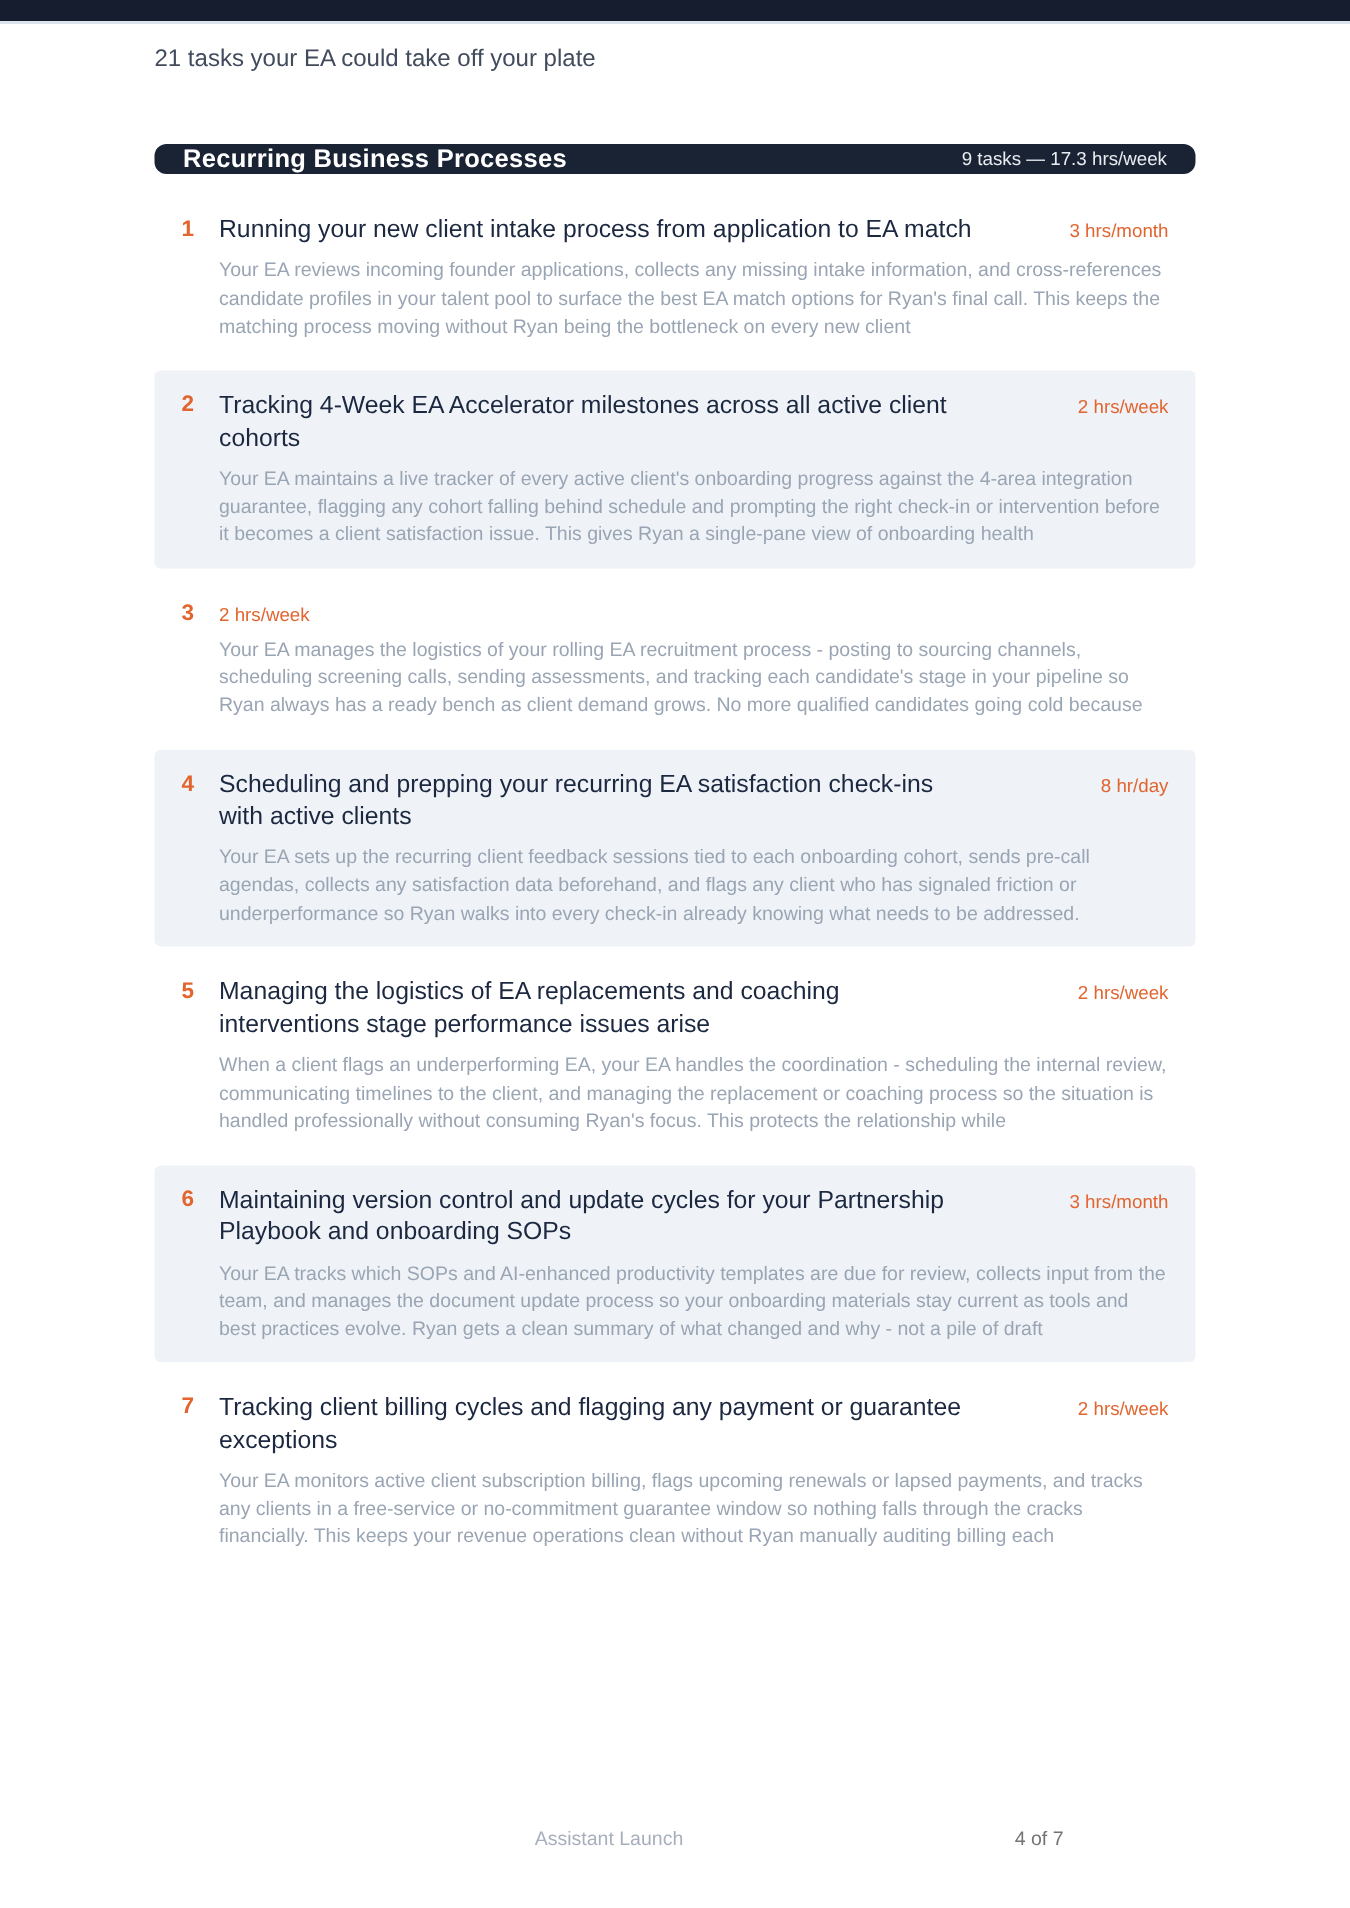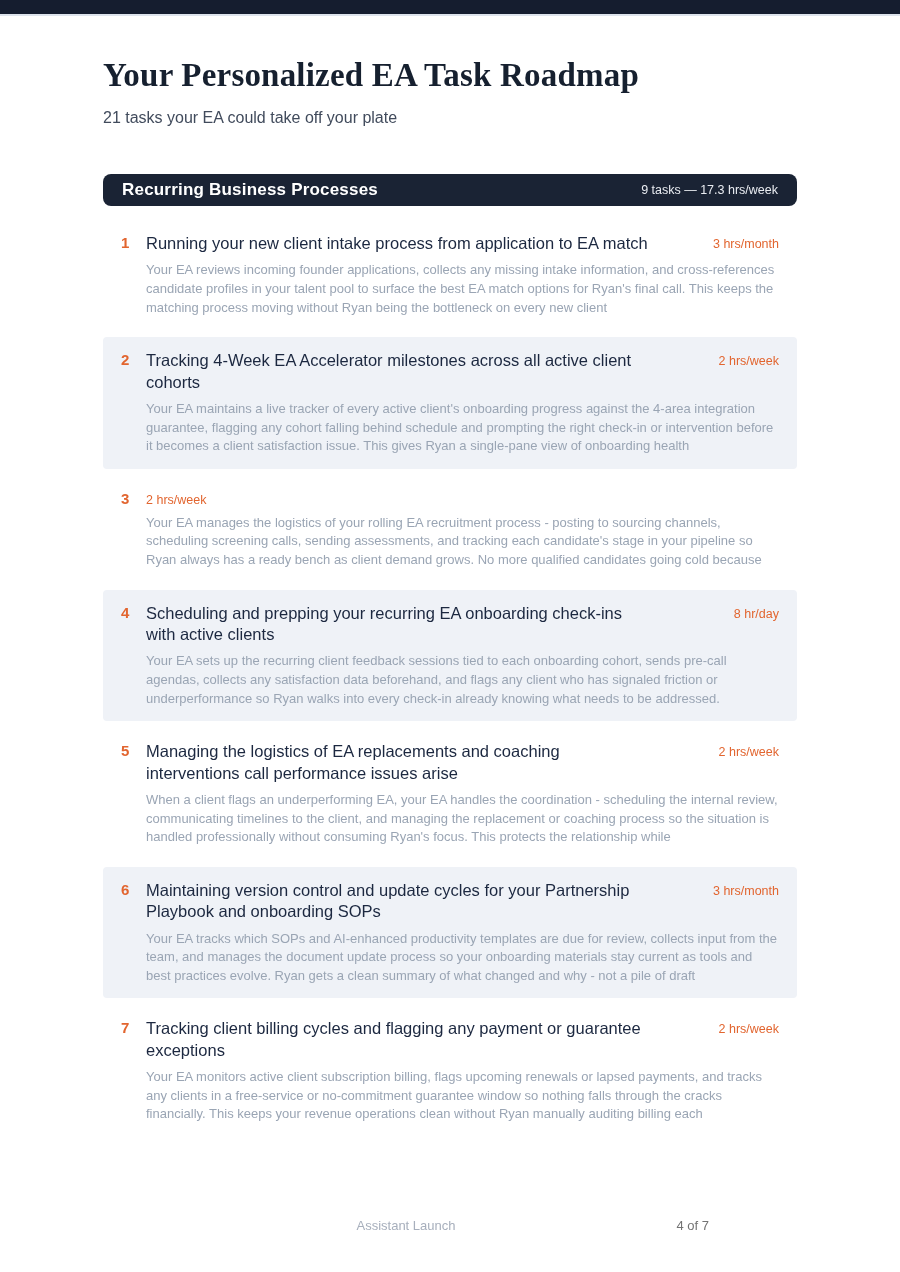--- a/index.html
+++ b/index.html
@@ -12,21 +12,21 @@
   }
   .page{padding:0 103px;}
   .doc-title{
     font-family:"Liberation Serif",serif;font-weight:bold;
     font-size:33px;color:#16202f;margin:41px 0 0 0;letter-spacing:0.2px;
   }
   .doc-subtitle{
     font-size:16px;color:#414b5c;margin-top:15px;
   }
   .section-bar{
-    margin-top:47px;height:32px;background:#1a2334;border-radius:8px;
+    margin-top:47px;height:20px;background:#1a2334;border-radius:8px;
     display:flex;align-items:center;justify-content:space-between;
     padding:0 19px;
   }
   .section-title{
     color:#ffffff;font-weight:bold;font-size:17px;letter-spacing:0.2px;
   }
   .section-meta{
     color:#e9ecf1;font-size:12.5px;
   }
   .task-list{margin-top:14px;}
@@ -63,21 +63,20 @@
   .footer-page{
     position:absolute;right:103px;top:0;color:#737373;font-size:13px;
   }
 </style>
 </head>
 <body>
 
 <div class="topbar"></div>
 
 <div class="page">
-  <h1 class="doc-title">Your Personalized EA Task Roadmap</h1>
   <div class="doc-subtitle">21 tasks your EA could take off your plate</div>
 
   <div class="section-bar">
     <span class="section-title">Recurring Business Processes</span>
     <span class="section-meta">9 tasks — 17.3 hrs/week</span>
   </div>
 
   <div class="task-list">
   <div class="task">
     <div class="task-num">1</div>
@@ -108,32 +107,32 @@
         <div class="task-time">2 hrs/week</div>
       </div>
       <div class="task-desc">Your EA manages the logistics of your rolling EA recruitment process - posting to sourcing channels, scheduling screening calls, sending assessments, and tracking each candidate's stage in your pipeline so Ryan always has a ready bench as client demand grows. No more qualified candidates going cold because</div>
     </div>
   </div>
 
   <div class="task alt">
     <div class="task-num">4</div>
     <div class="task-body">
       <div class="task-head">
-        <div class="task-title">Scheduling and prepping your recurring EA onboarding check-ins with active clients</div>
+        <div class="task-title">Scheduling and prepping your recurring EA satisfaction check-ins with active clients</div>
         <div class="task-time">8 hr/day</div>
       </div>
       <div class="task-desc">Your EA sets up the recurring client feedback sessions tied to each onboarding cohort, sends pre-call agendas, collects any satisfaction data beforehand, and flags any client who has signaled friction or underperformance so Ryan walks into every check-in already knowing what needs to be addressed.</div>
     </div>
   </div>
 
   <div class="task">
     <div class="task-num">5</div>
     <div class="task-body">
       <div class="task-head">
-        <div class="task-title">Managing the logistics of EA replacements and coaching interventions call performance issues arise</div>
+        <div class="task-title">Managing the logistics of EA replacements and coaching interventions stage performance issues arise</div>
         <div class="task-time">2 hrs/week</div>
       </div>
       <div class="task-desc">When a client flags an underperforming EA, your EA handles the coordination - scheduling the internal review, communicating timelines to the client, and managing the replacement or coaching process so the situation is handled professionally without consuming Ryan's focus. This protects the relationship while</div>
     </div>
   </div>
 
   <div class="task alt">
     <div class="task-num">6</div>
     <div class="task-body">
       <div class="task-head">

